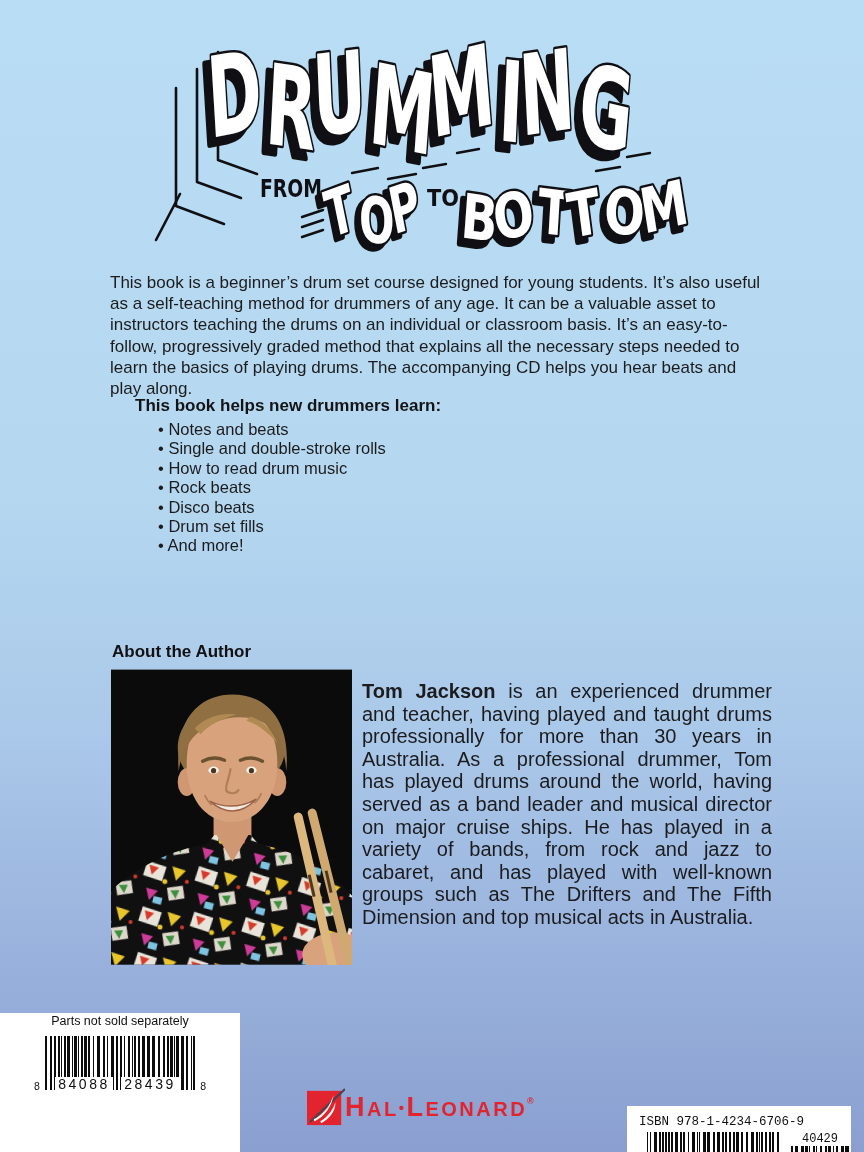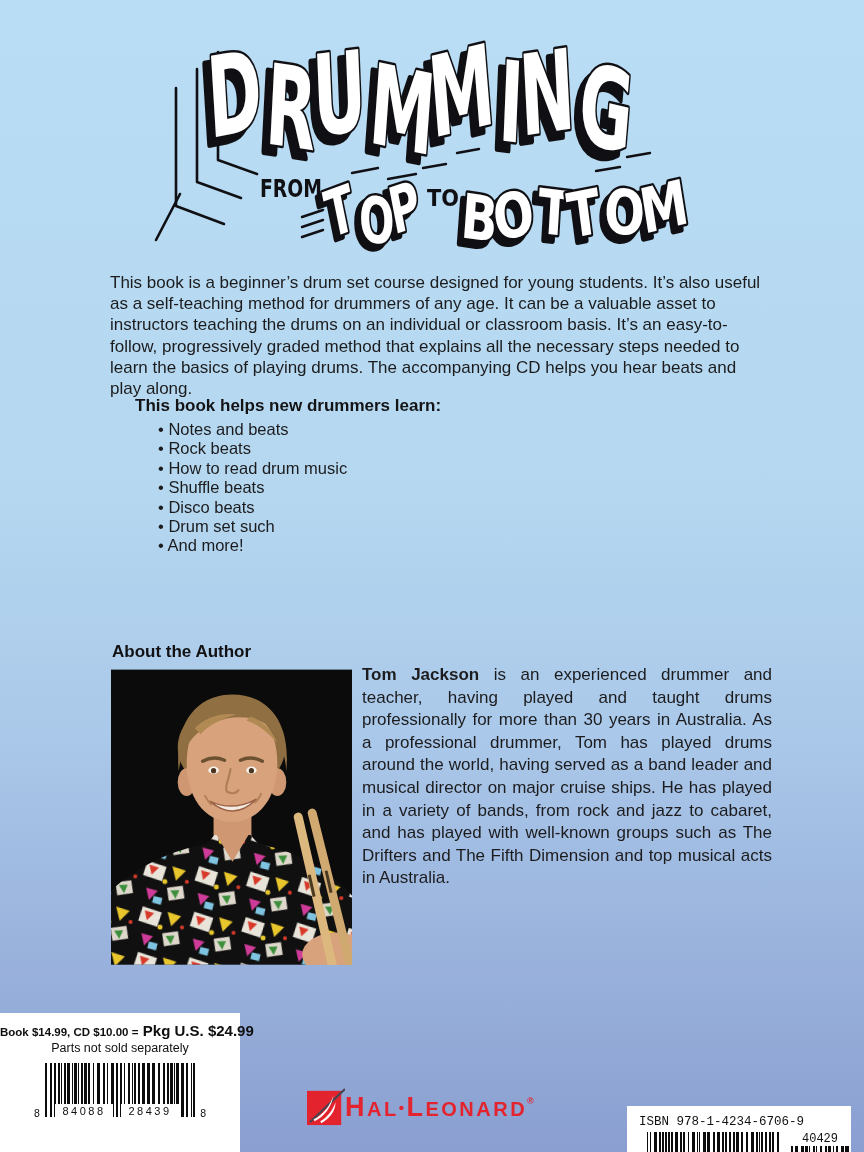--- a/index.html
+++ b/index.html
@@ -17,38 +17,38 @@
   .intro{position:absolute;left:110px;top:272px;width:657px;margin:0;
          font-size:17px;line-height:21.2px;}
   
   .learn{position:absolute;left:135px;top:396px;}
   .learn h3{margin:0;font-size:17px;color:#141416;}
   .learn ul{list-style:none;margin:4px 0 0 23px;padding:0;font-size:16.5px;line-height:19.4px;}
   .learn li::before{content:"• ";}
   
   .author-heading{position:absolute;left:112px;top:642px;margin:0;font-size:17px;color:#121214;}
   .photo{position:absolute;left:111px;top:669px;width:241px;height:296px;display:block;}
-  .bio{position:absolute;left:362px;top:664px;width:410px;margin:0;
-       font-size:17px;line-height:22.6px;text-align:justify;}
+  .bio{position:absolute;left:362px;top:680px;width:410px;margin:0;
+       font-size:20px;line-height:22.6px;text-align:justify;}
   
   .price-box{position:absolute;left:0;top:1013px;width:240px;height:139px;background:#ffffff;
              text-align:center;color:#0f0f0f;}
   .price-line{margin-top:9px;font-weight:bold;white-space:nowrap;}
   .pl-small{font-size:11.5px;}
   .pl-big{font-size:15px;}
   .price-note{font-size:12.5px;margin-top:1px;}
   .barcode-wrap{position:relative;}
   .bars{position:absolute;inset:0;}
   .bars i{position:absolute;top:0;bottom:0;background:#0c0c0c;}
   .numstrip{position:absolute;bottom:0;background:#ffffff;text-align:center;}
   .side-digit{position:absolute;bottom:-2px;font-size:10.5px;}
   .side-digit.left{left:-11px;}
   .side-digit.right{right:-11px;}
   .upc{width:150px;height:54px;margin:8px auto 0;}
-  .upc .numstrip{height:13px;font-size:11px;line-height:14px;letter-spacing:2.5px;}
+  .upc .numstrip{height:13px;font-size:14px;line-height:14px;letter-spacing:2.5px;}
   .upc .n1{left:10px;width:58px;}
   .upc .n2{left:76px;width:58px;}
   .catalog{font-size:15px;font-weight:bold;margin-top:6px;letter-spacing:.3px;}
   .publisher{position:absolute;left:307px;top:1087px;display:flex;align-items:center;}
   .hl-mark{width:38px;height:40px;display:block;}
   .hl-word{font-weight:bold;letter-spacing:2.5px;white-space:nowrap;line-height:1;}
   .hl-word .cap{font-size:27px;}
   .hl-word .sc{font-size:20px;}
   .hl-word .dot{font-size:15px;vertical-align:3px;}
   .hl-word .reg{font-size:9px;vertical-align:12px;letter-spacing:0;}
@@ -103,25 +103,25 @@
       <text class="t-outline" x="333" y="213" font-size="62" textLength="232" lengthAdjust="spacingAndGlyphs" rotate="8 -7 7 -7 6 -9" dy="0 5 -7 7 -5 3" transform="rotate(-2 450 195)">BOTTOM</text>
     </g>
   </svg>
 
   <p class="intro">This book is a beginner’s drum set course designed for young students. It’s also useful as a self-teaching method for drummers of any age. It can be a valuable asset to instructors teaching the drums on an individual or classroom basis.  It’s an easy-to-follow, progressively graded method that explains all the necessary steps needed to learn the basics of playing drums.  The accompanying CD helps you hear beats and play along.</p>
 
   <div class="learn">
     <h3>This book helps new drummers learn:</h3>
     <ul>
       <li><span>Notes and beats</span></li>
+      <li><span>Single and double-stroke rolls</span></li>
+      <li><span>How to read drum music</span></li>
       <li><span>Rock beats</span></li>
-      <li><span>How to read drum music</span></li>
-      <li><span>Shuffle beats</span></li>
       <li><span>Disco beats</span></li>
-      <li><span>Drum set such</span></li>
+      <li><span>Drum set fills</span></li>
       <li><span>And more!</span></li>
     </ul>
   </div>
 
   <h3 class="author-heading">About the Author</h3>
 
   <svg class="photo" viewBox="0 0 242 296" aria-hidden="true">
     <defs>
       <pattern id="shirtpat" width="52" height="46" patternUnits="userSpaceOnUse" patternTransform="rotate(6)">
         <rect width="52" height="46" fill="#101010"></rect>
@@ -164,24 +164,20 @@
     <ellipse cx="226" cy="286" rx="34" ry="22" fill="#d8a37c"></ellipse>
     <line x1="188" y1="148" x2="222" y2="296" stroke="#dcb77e" stroke-width="9" stroke-linecap="round"></line>
     <line x1="202" y1="144" x2="240" y2="296" stroke="#cfa96f" stroke-width="9" stroke-linecap="round"></line>
     <line x1="199" y1="206" x2="204" y2="228" stroke="#4a3a22" stroke-width="3"></line>
     <line x1="216" y1="202" x2="221" y2="224" stroke="#4a3a22" stroke-width="3"></line>
   </svg>
 
   <p class="bio"><b>Tom Jackson</b><span> is an experienced drummer and teacher, having played and taught drums professionally for more than 30 years in Australia. As a professional drummer, Tom has played drums around the world, having served as a band leader and musical director on major cruise ships. He has played in a variety of bands, from rock and jazz to cabaret, and has played with well-known groups such as The Drifters and The Fifth Dimension and top musical acts in Australia.</span></p>
 
   <div class="price-box">
-    <div class="price-line">
-      <span class="pl-small">Book $14.99, CD $10.00 =</span>
-      <span class="pl-big">Pkg U.S. $24.99</span>
-    </div>
     <div class="price-note">Parts not sold separately</div>
     <div class="barcode-wrap upc">
       <div class="bars">
           <i style="left:0px;width:2px"></i>
           <i style="left:5px;width:2px"></i>
           <i style="left:9px;width:2px"></i>
           <i style="left:13px;width:2px"></i>
           <i style="left:16px;width:1px"></i>
           <i style="left:19px;width:2px"></i>
           <i style="left:22px;width:3px"></i>

